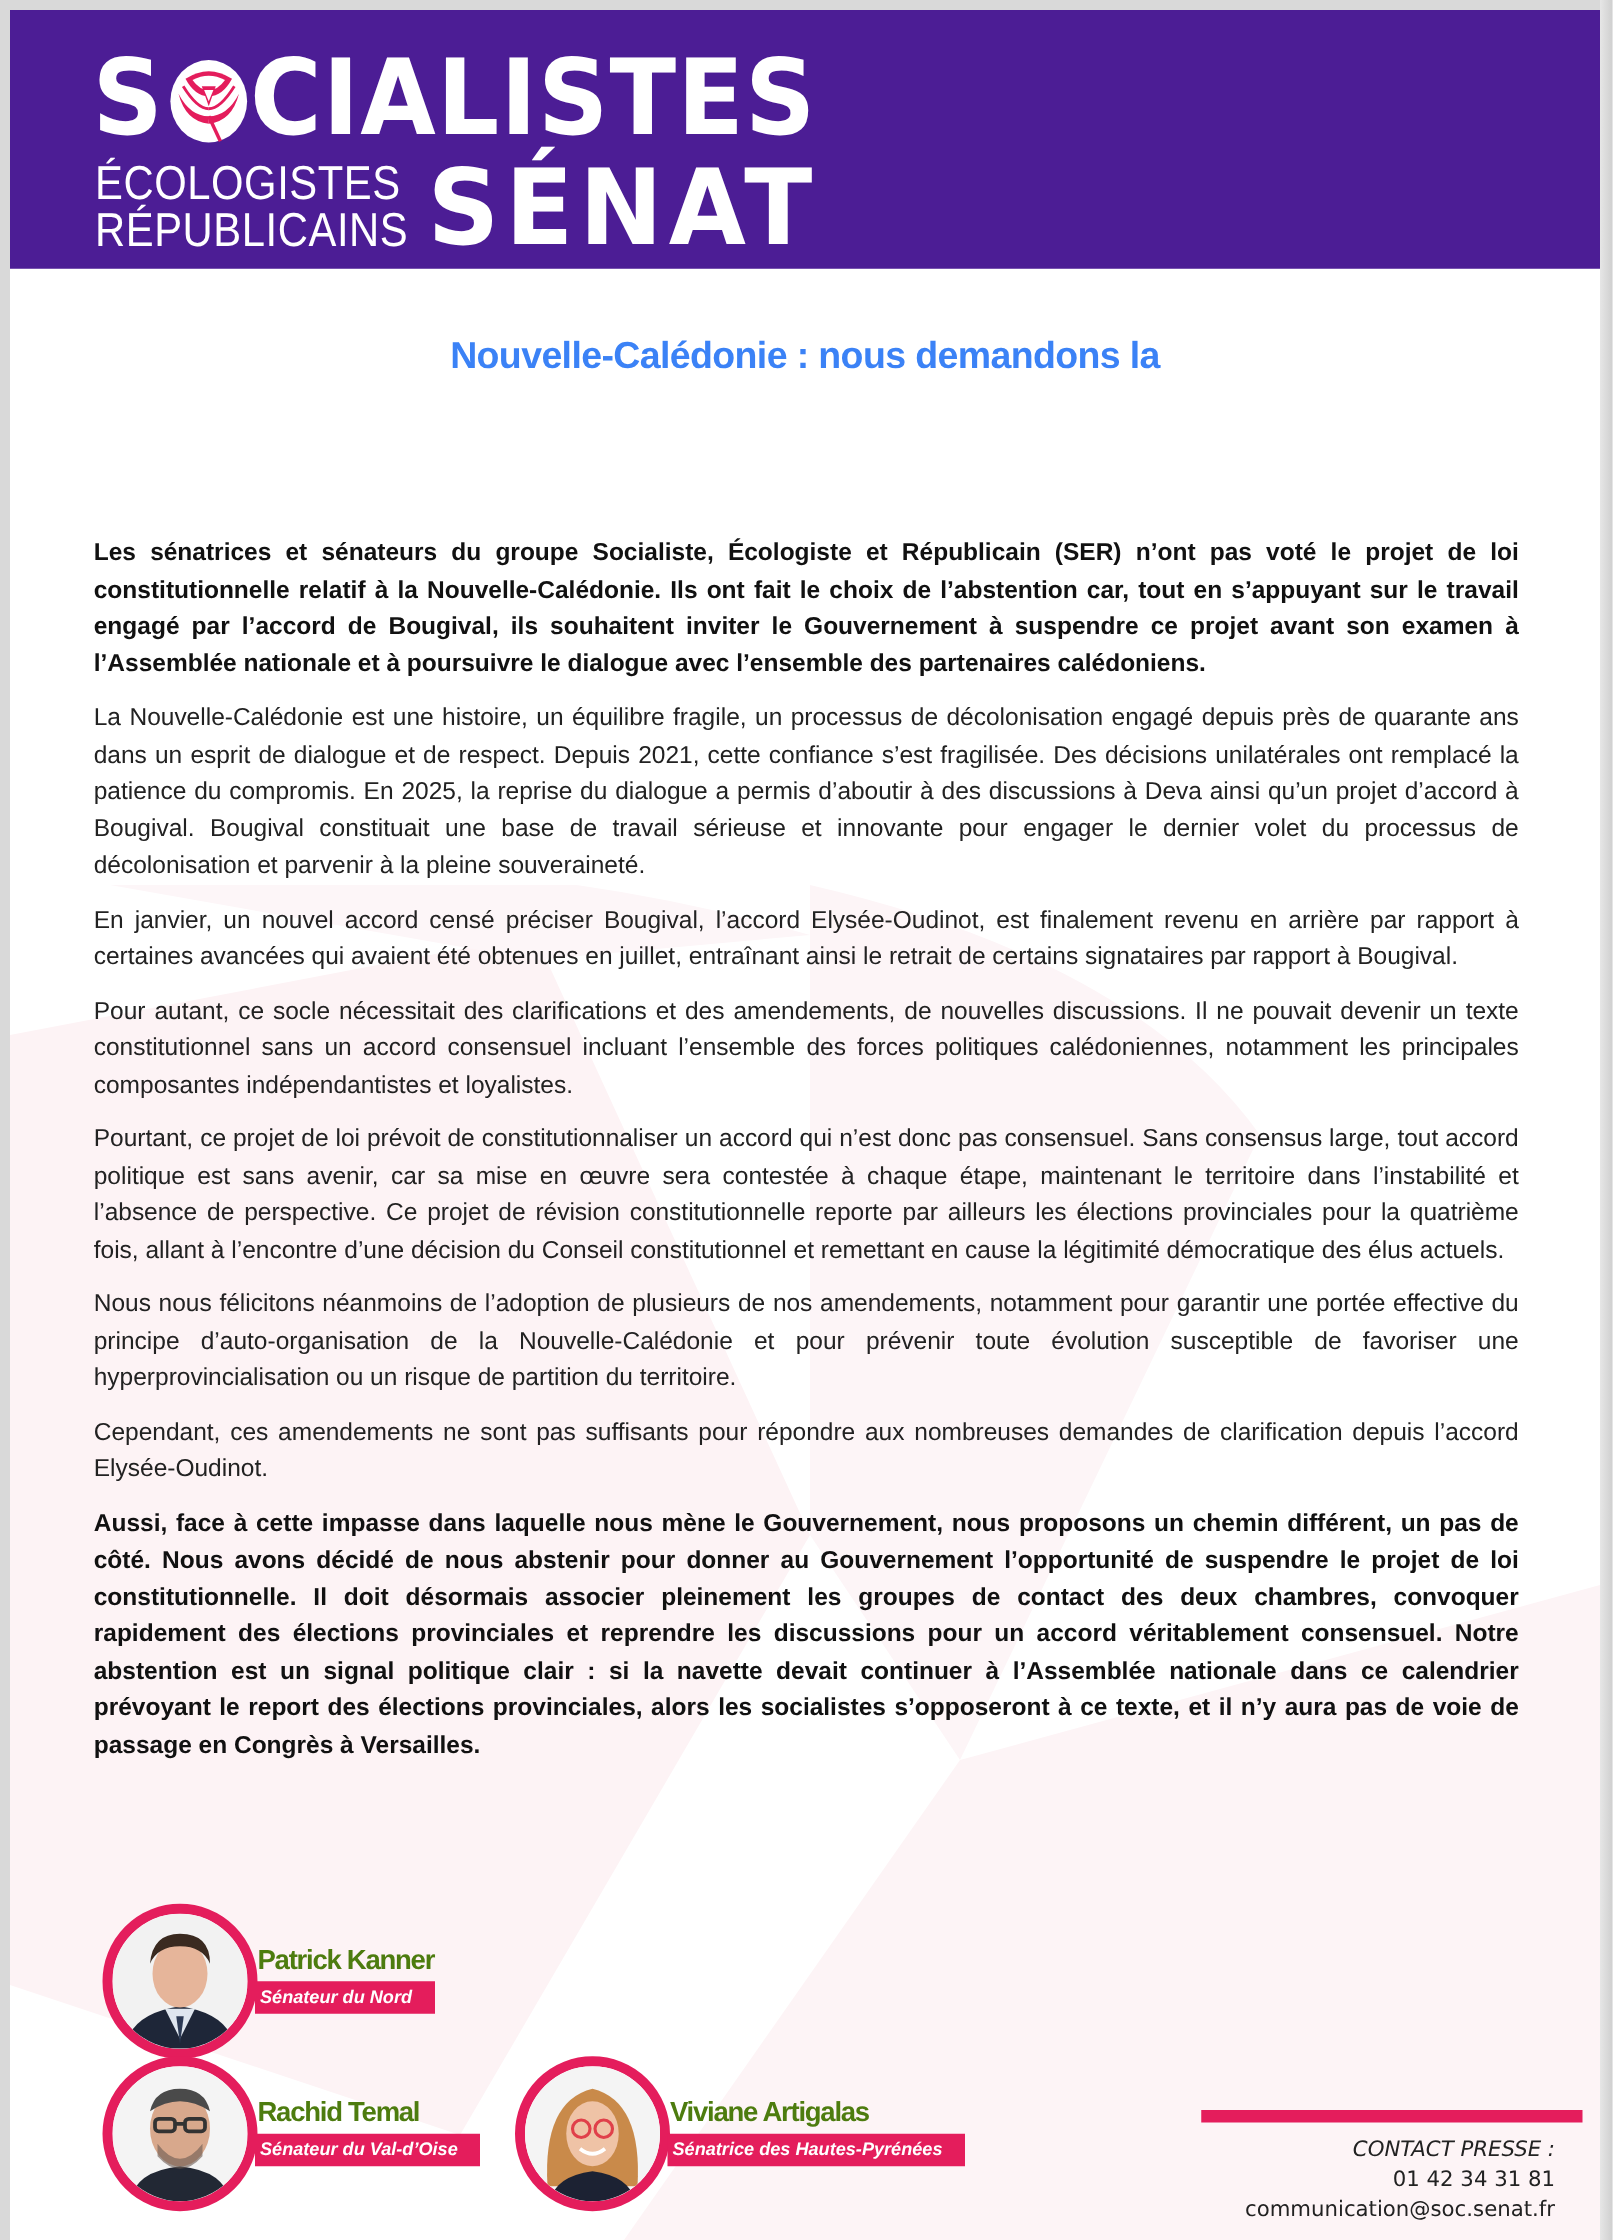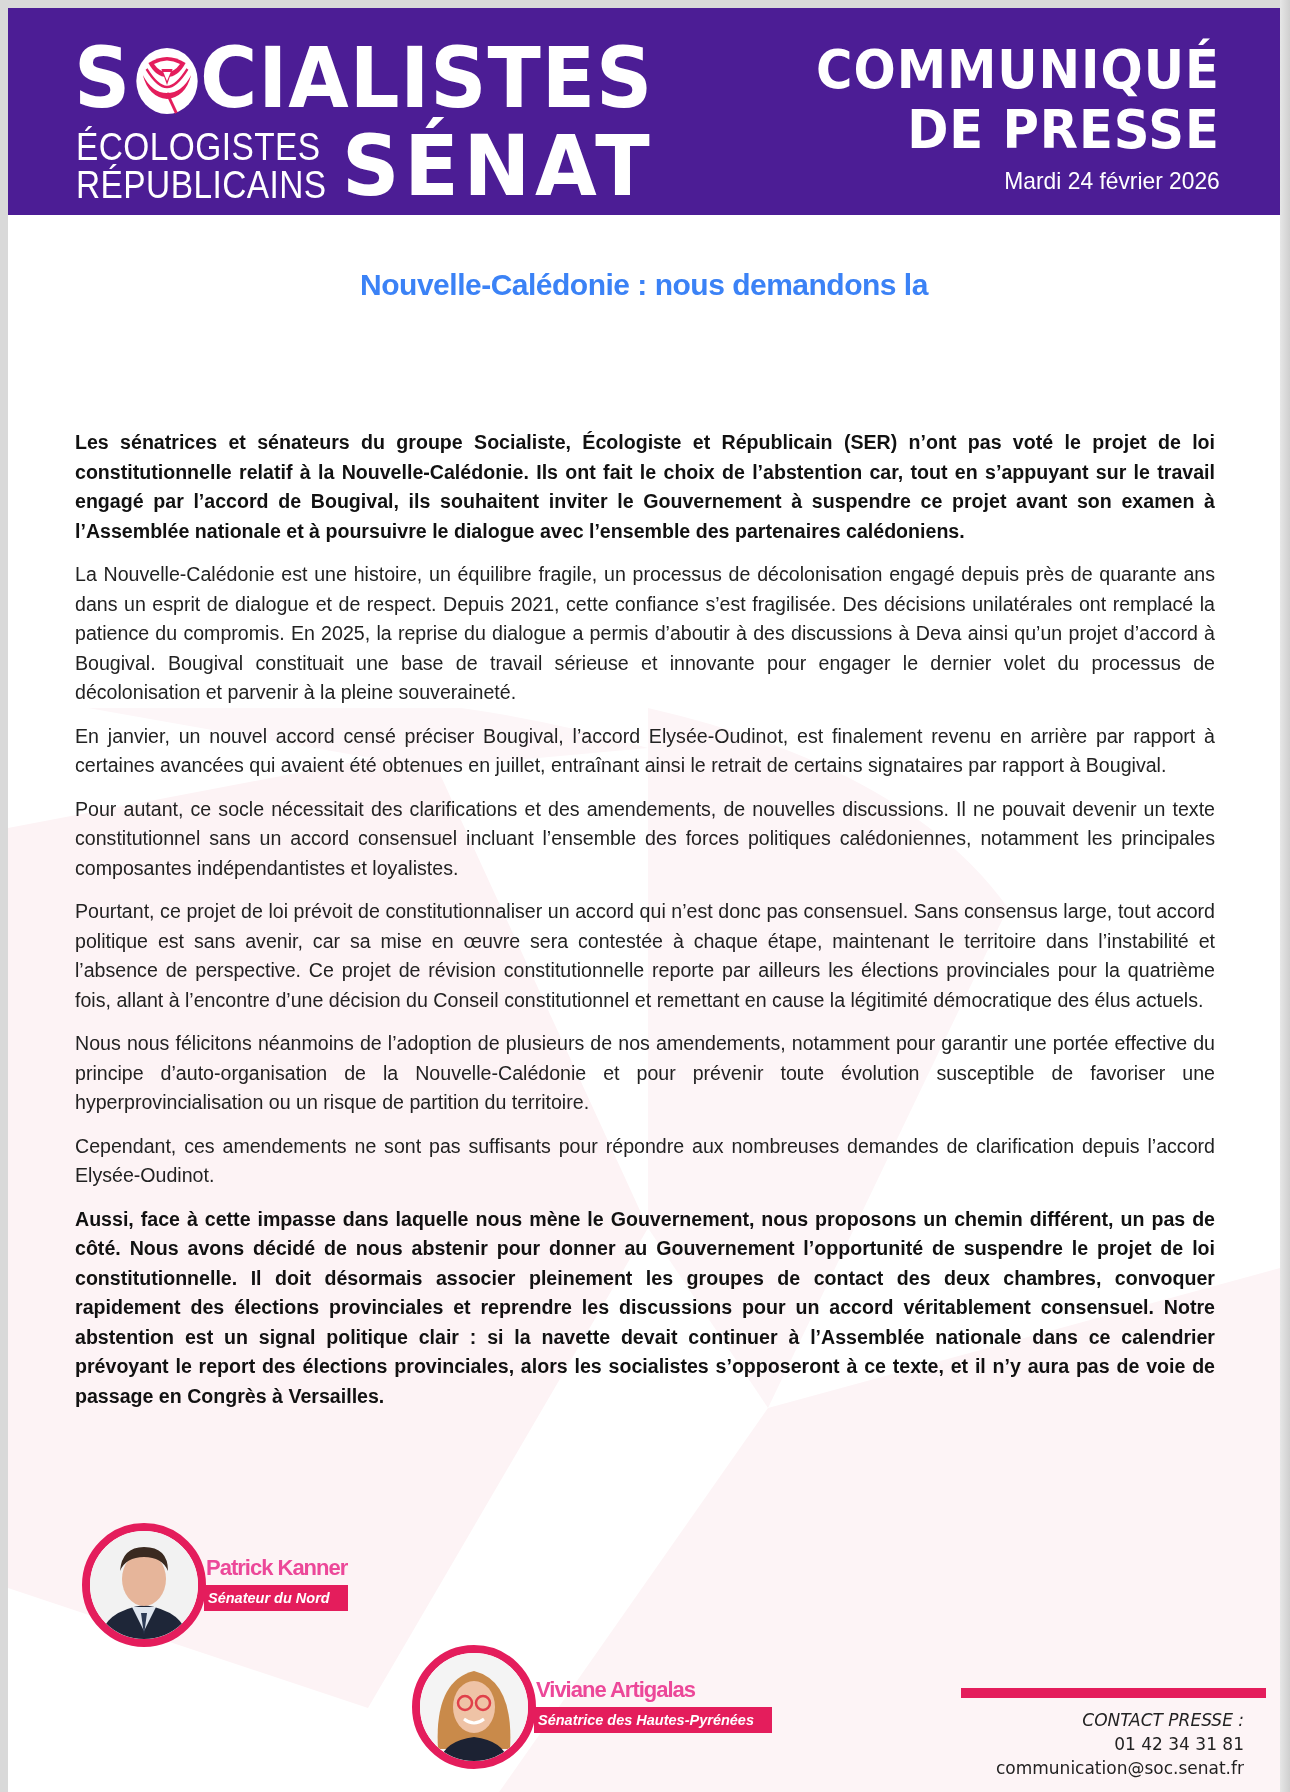--- a/index.html
+++ b/index.html
@@ -95,21 +95,21 @@
     }
     .avatar {
       position: absolute; left: 0; top: 0; width: 108px; height: 108px;
       border-radius: 50%; border: 8px solid #e41d5c; background: #fff;
       overflow: hidden;
     }
     .avatar svg { width: 108px; height: 108px; display: block; }
     .sig-name {
       position: absolute; left: 124px; top: 32px;
       font-family: "Liberation Sans", sans-serif; font-weight: bold;
-      font-size: 22px; line-height: 26px; color: #ec4899;
+      font-size: 22px; line-height: 26px; color: #4d7c0f;
       letter-spacing: -1px; white-space: nowrap;
     }
     .sig-role {
       position: absolute; left: 122px; top: 62px;
       background: #e41d5c; color: #fff;
       font-family: "Liberation Sans", sans-serif; font-weight: bold; font-style: italic;
       font-size: 14.5px; line-height: 22px; padding: 2px 18px 2px 4px;
       white-space: nowrap;
     }
     .contact {
@@ -151,25 +151,20 @@
           <path d="M56 22 Q44 40 34 40" stroke="#e41d5c" stroke-width="2.5" fill="none"></path>
         </svg></span><span class="post">CIALISTES</span>
       </div>
       <div class="logo-small">
         <div>ÉCOLOGISTES</div>
         <div>RÉPUBLICAINS</div>
       </div>
       <div class="logo-senat">SÉNAT</div>
     </div>
 
-    <div class="press">
-      <div class="press-title">COMMUNIQUÉ</div>
-      <div class="press-title">DE PRESSE</div>
-      <div class="press-date">Mardi 24 février 2026</div>
-    </div>
   </header>
 
   <h1 class="headline" style="margin:0;">
     <div>Nouvelle-Calédonie : nous demandons la</div>
   </h1>
 
   <div class="body-text">
     <p class="bold">Les sénatrices et sénateurs du groupe Socialiste, Écologiste et Républicain (SER) n’ont pas voté le projet de loi constitutionnelle relatif à la Nouvelle-Calédonie. Ils ont fait le choix de l’abstention car, tout en s’appuyant sur le travail engagé par l’accord de Bougival, ils souhaitent inviter le Gouvernement à suspendre ce projet avant son examen à l’Assemblée nationale et à poursuivre le dialogue avec l’ensemble des partenaires calédoniens.</p>
     <p>La Nouvelle-Calédonie est une histoire, un équilibre fragile, un processus de décolonisation engagé depuis près de quarante ans dans un esprit de dialogue et de respect. Depuis 2021, cette confiance s’est fragilisée. Des décisions unilatérales ont remplacé la patience du compromis. En 2025, la reprise du dialogue a permis d’aboutir à des discussions à Deva ainsi qu’un projet d’accord à Bougival. Bougival constituait une base de travail sérieuse et innovante pour engager le dernier volet du processus de décolonisation et parvenir à la pleine souveraineté.</p>
     <p>En janvier, un nouvel accord censé préciser Bougival, l’accord Elysée-Oudinot, est finalement revenu en arrière par rapport à certaines avancées qui avaient été obtenues en juillet, entraînant ainsi le retrait de certains signataires par rapport à Bougival.</p>
@@ -190,20 +185,36 @@
           <path d="M51 82 L54 104 L57 82 Z" fill="#2c3a55"></path>
           <ellipse cx="54" cy="48" rx="22" ry="27" fill="#e6b59a"></ellipse>
           <path d="M30 40 Q32 16 54 16 Q78 16 78 40 Q72 26 54 26 Q36 26 30 40 Z" fill="#3a2a20"></path>
         </svg>
       </div>
       <div class="sig-name">Patrick Kanner</div>
       <div class="sig-role">Sénateur du Nord</div>
     </div>
 
 
+    <div class="sig" style="left:0; top:122px;">
+      <div class="avatar">
+        <svg viewBox="0 0 108 108">
+          <rect width="108" height="108" fill="#f4f4f4"></rect>
+          <path d="M14 108 Q18 84 54 80 Q90 84 94 108 Z" fill="#222834"></path>
+          <ellipse cx="54" cy="50" rx="24" ry="30" fill="#d8a88c"></ellipse>
+          <path d="M30 36 Q34 18 54 18 Q74 18 78 36 Q66 28 54 28 Q42 28 30 36 Z" fill="#4a4a4a"></path>
+          <rect x="34" y="42" width="16" height="10" rx="3" fill="none" stroke="#333" stroke-width="3"></rect>
+          <rect x="58" y="42" width="16" height="10" rx="3" fill="none" stroke="#333" stroke-width="3"></rect>
+          <line x1="50" y1="46" x2="58" y2="46" stroke="#333" stroke-width="3"></line>
+          <path d="M36 62 Q54 86 72 62 L72 72 Q54 92 36 72 Z" fill="#6b5a52" opacity="0.6"></path>
+        </svg>
+      </div>
+      <div class="sig-name">Rachid Temal</div>
+      <div class="sig-role">Sénateur du Val-d’Oise</div>
+    </div>
 
     <div class="sig" style="left:330px; top:122px;">
       <div class="avatar">
         <svg viewBox="0 0 108 108">
           <rect width="108" height="108" fill="#f4f4f4"></rect>
           <path d="M18 96 Q14 28 54 18 Q94 28 90 96 Z" fill="#c98a4a"></path>
           <path d="M20 108 Q24 88 54 84 Q84 88 88 108 Z" fill="#1c2233"></path>
           <ellipse cx="54" cy="54" rx="21" ry="26" fill="#efc3a6"></ellipse>
           <circle cx="45" cy="50" r="7" fill="none" stroke="#e0404a" stroke-width="2.5"></circle>
           <circle cx="63" cy="50" r="7" fill="none" stroke="#e0404a" stroke-width="2.5"></circle>

